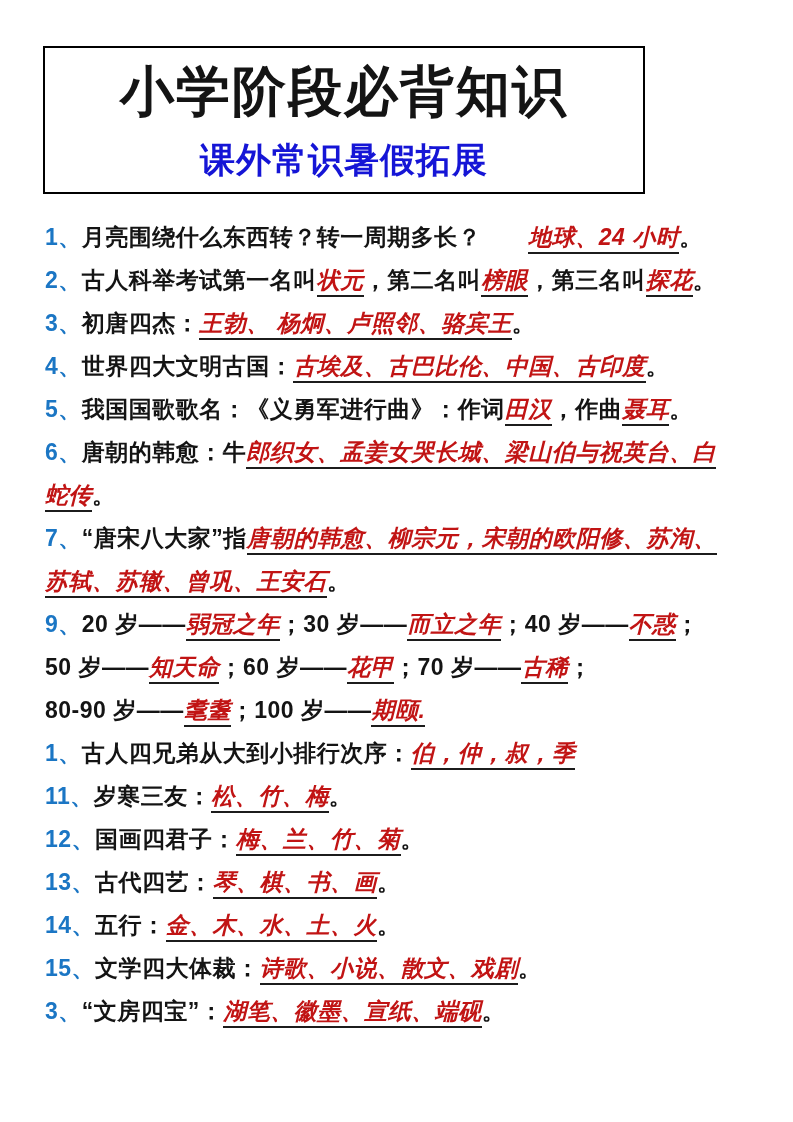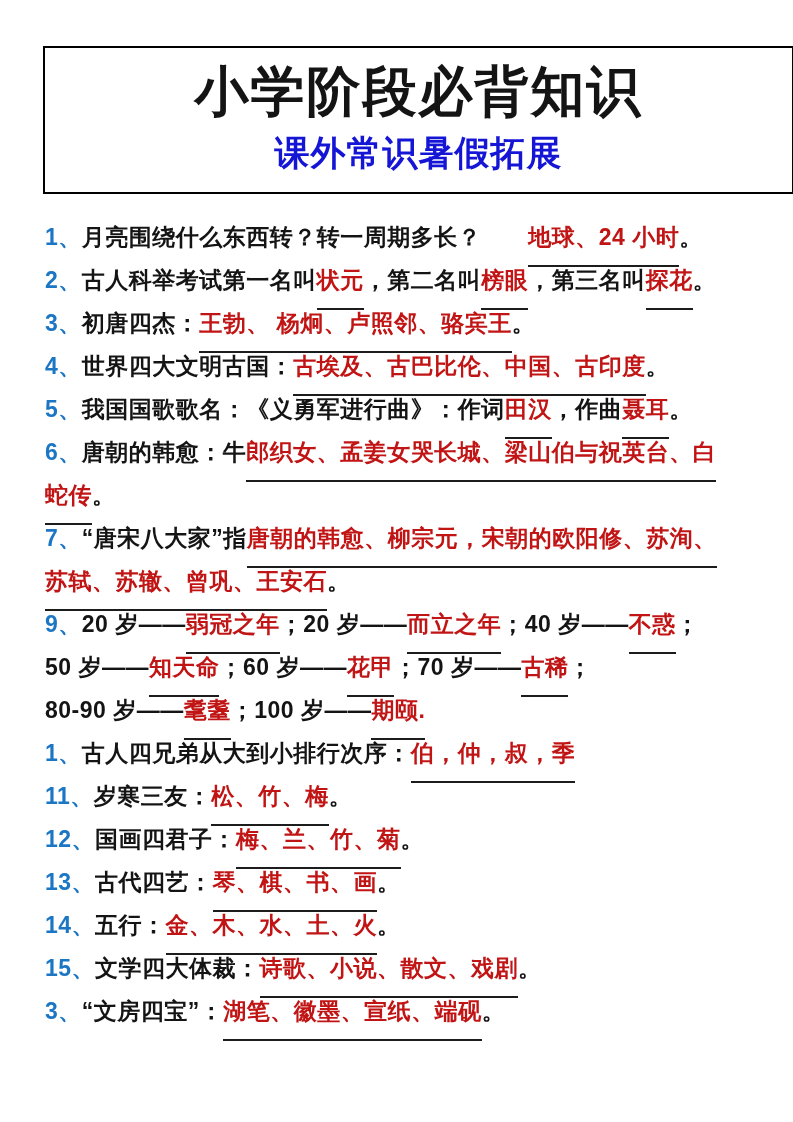--- a/index.html
+++ b/index.html
@@ -12,38 +12,38 @@
     width: 793px;
     height: 1122px;
     background: #ffffff;
     font-family: "Liberation Sans", sans-serif;
     overflow: hidden;
   }
   .header-box {
     position: absolute;
     left: 43px;
     top: 46px;
-    width: 751px;
+    width: 602px;
     height: 148px;
     border: 2px solid var(--border-black, #000);
     box-sizing: border-box;
     text-align: center;
     background: #ffffff;
   }
   .doc-title {
     margin-top: 8px;
     font-family: "Liberation Serif", serif;
     font-size: 54px;
     line-height: 72px;
     font-weight: 600;
     color: var(--body-black, #141414);
     letter-spacing: 2px;
   }
   .doc-subtitle {
-    margin-top: 4px;
+    margin-top: 11px;
     font-family: "Liberation Serif", serif;
     font-size: 35px;
     line-height: 44px;
     font-weight: 600;
     color: var(--subtitle-blue, #1515d6);
     letter-spacing: 1px;
   }
   .qa-list {
     position: absolute;
     left: 45px;
@@ -62,21 +62,22 @@
   .seg-num {
     color: var(--number-blue, #1b76c4);
   }
   .seg-q {
     color: var(--body-black, #141414);
     margin-top: 16px;
   }
   .seg-a {
     color: var(--answer-red, #c11414);
     border-bottom: 2px solid var(--underline-black, #1c1c1c);
-    padding-bottom: 15px;
+    padding-bottom: 2px;
+    font-style: italic;
   }
   .seg-ar {
     color: var(--answer-red, #c11414);
   }
 </style>
 </head>
 <body>
 
 <div id="page">
   <div class="header-box">
@@ -87,21 +88,21 @@
   <div class="qa-list">
       <div class="line"><span class="seg-num">1、</span><span class="seg-q">月亮围绕什么东西转？转一周期多长？　　</span><span class="seg-a">地球、24 小时</span><span class="seg-q">。</span></div>
       <div class="line"><span class="seg-num">2、</span><span class="seg-q">古人科举考试第一名叫</span><span class="seg-a">状元</span><span class="seg-q">，第二名叫</span><span class="seg-a">榜眼</span><span class="seg-q">，第三名叫</span><span class="seg-a">探花</span><span class="seg-q">。</span></div>
       <div class="line"><span class="seg-num">3、</span><span class="seg-q">初唐四杰：</span><span class="seg-a">王勃、 杨炯、卢照邻、骆宾王</span><span class="seg-q">。</span></div>
       <div class="line"><span class="seg-num">4、</span><span class="seg-q">世界四大文明古国：</span><span class="seg-a">古埃及、古巴比伦、中国、古印度</span><span class="seg-q">。</span></div>
       <div class="line"><span class="seg-num">5、</span><span class="seg-q">我国国歌歌名：《义勇军进行曲》：作词</span><span class="seg-a">田汉</span><span class="seg-q">，作曲</span><span class="seg-a">聂耳</span><span class="seg-q">。</span></div>
       <div class="line"><span class="seg-num">6、</span><span class="seg-q">唐朝的韩愈：牛</span><span class="seg-a">郎织女、孟姜女哭长城、梁山伯与祝英台、白</span></div>
       <div class="line"><span class="seg-a">蛇传</span><span class="seg-q">。</span></div>
       <div class="line"><span class="seg-num">7、</span><span class="seg-q">“唐宋八大家”指</span><span class="seg-a">唐朝的韩愈、柳宗元，宋朝的欧阳修、苏洵、</span></div>
       <div class="line"><span class="seg-a">苏轼、苏辙、曾巩、王安石</span><span class="seg-q">。</span></div>
-      <div class="line"><span class="seg-num">9、</span><span class="seg-q">20 岁——</span><span class="seg-a">弱冠之年</span><span class="seg-q">；20 岁——</span><span class="seg-a">而立之年</span><span class="seg-q">；40 岁——</span><span class="seg-a">不惑</span><span class="seg-q">；</span></div>
+      <div class="line"><span class="seg-num">9、</span><span class="seg-q">20 岁——</span><span class="seg-a">弱冠之年</span><span class="seg-q">；30 岁——</span><span class="seg-a">而立之年</span><span class="seg-q">；40 岁——</span><span class="seg-a">不惑</span><span class="seg-q">；</span></div>
       <div class="line"><span class="seg-q">50 岁——</span><span class="seg-a">知天命</span><span class="seg-q">；60 岁——</span><span class="seg-a">花甲</span><span class="seg-q">；70 岁——</span><span class="seg-a">古稀</span><span class="seg-q">；</span></div>
       <div class="line"><span class="seg-q">80-90 岁——</span><span class="seg-a">耄耋</span><span class="seg-q">；100 岁——</span><span class="seg-a">期颐.</span></div>
       <div class="line"><span class="seg-num">1、</span><span class="seg-q">古人四兄弟从大到小排行次序：</span><span class="seg-a">伯，仲，叔，季</span></div>
       <div class="line"><span class="seg-num">11、</span><span class="seg-q">岁寒三友：</span><span class="seg-a">松、竹、梅</span><span class="seg-q">。</span></div>
       <div class="line"><span class="seg-num">12、</span><span class="seg-q">国画四君子：</span><span class="seg-a">梅、兰、竹、菊</span><span class="seg-q">。</span></div>
       <div class="line"><span class="seg-num">13、</span><span class="seg-q">古代四艺：</span><span class="seg-a">琴、棋、书、画</span><span class="seg-q">。</span></div>
       <div class="line"><span class="seg-num">14、</span><span class="seg-q">五行：</span><span class="seg-a">金、木、水、土、火</span><span class="seg-q">。</span></div>
       <div class="line"><span class="seg-num">15、</span><span class="seg-q">文学四大体裁：</span><span class="seg-a">诗歌、小说、散文、戏剧</span><span class="seg-q">。</span></div>
       <div class="line"><span class="seg-num">3、</span><span class="seg-q">“文房四宝”：</span><span class="seg-a">湖笔、徽墨、宣纸、端砚</span><span class="seg-q">。</span></div>
     </div>

